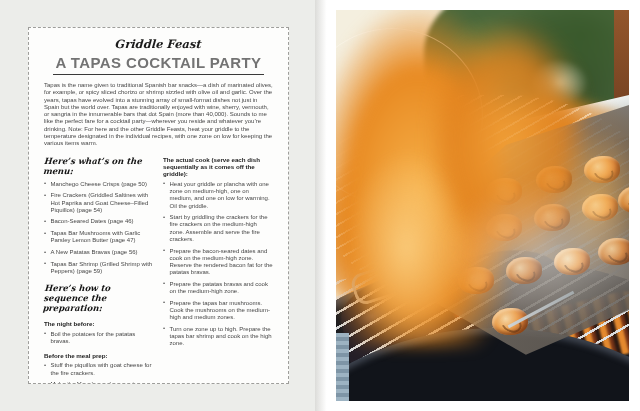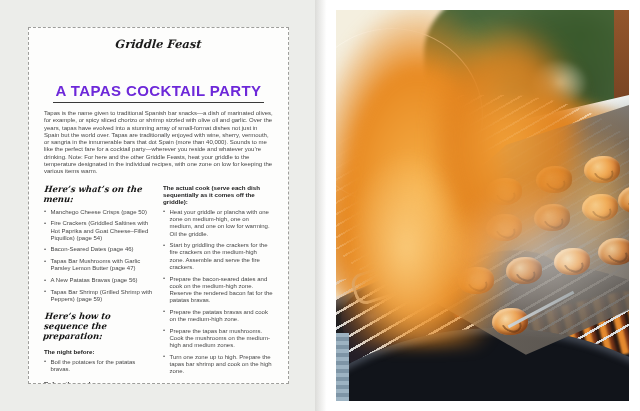--- a/index.html
+++ b/index.html
@@ -12,22 +12,22 @@
   .card{
     position:absolute;left:28px;top:27px;width:261px;height:357px;box-sizing:border-box;
     background:#fdfdfc;border:1.5px dashed #9e9e9b;padding:9px 15px 8px;overflow:hidden;
   }
   .kicker{
     text-align:center;font-family:"DejaVu Serif", serif;font-style:italic;font-weight:bold;
     font-size:11.5px;color:#1b1b1b;transform:skewX(-5deg);
   }
   .title-wrap{text-align:center;margin-top:3px;}
   .title{
-    display:inline-block;font-size:15px;font-weight:800;letter-spacing:.4px;color:#6d28d9;
-    border-bottom:1.5px solid #3a3a3a;padding:0 2px 3px;white-space:nowrap;margin-top:28px;
+    display:inline-block;font-size:15px;font-weight:800;letter-spacing:.4px;color:#737373;
+    border-bottom:1.5px solid #3a3a3a;padding:0 2px 3px;white-space:nowrap;
   }
   .intro{margin-top:7px;font-size:6px;line-height:7.3px;color:#474747;}
   .cols{display:flex;gap:9px;margin-top:8px;}
   .col{flex:1 1 0;min-width:0;}
   .script-h{
     font-family:"DejaVu Serif", serif;font-style:italic;font-weight:bold;font-size:8.5px;
     color:#141414;margin:0 0 5px;line-height:10px;transform:skewX(-6deg);transform-origin:left center;
   }
   .script-h.later{margin-top:8px;}
   ul.blist{list-style:none;margin:0;padding:0;}

